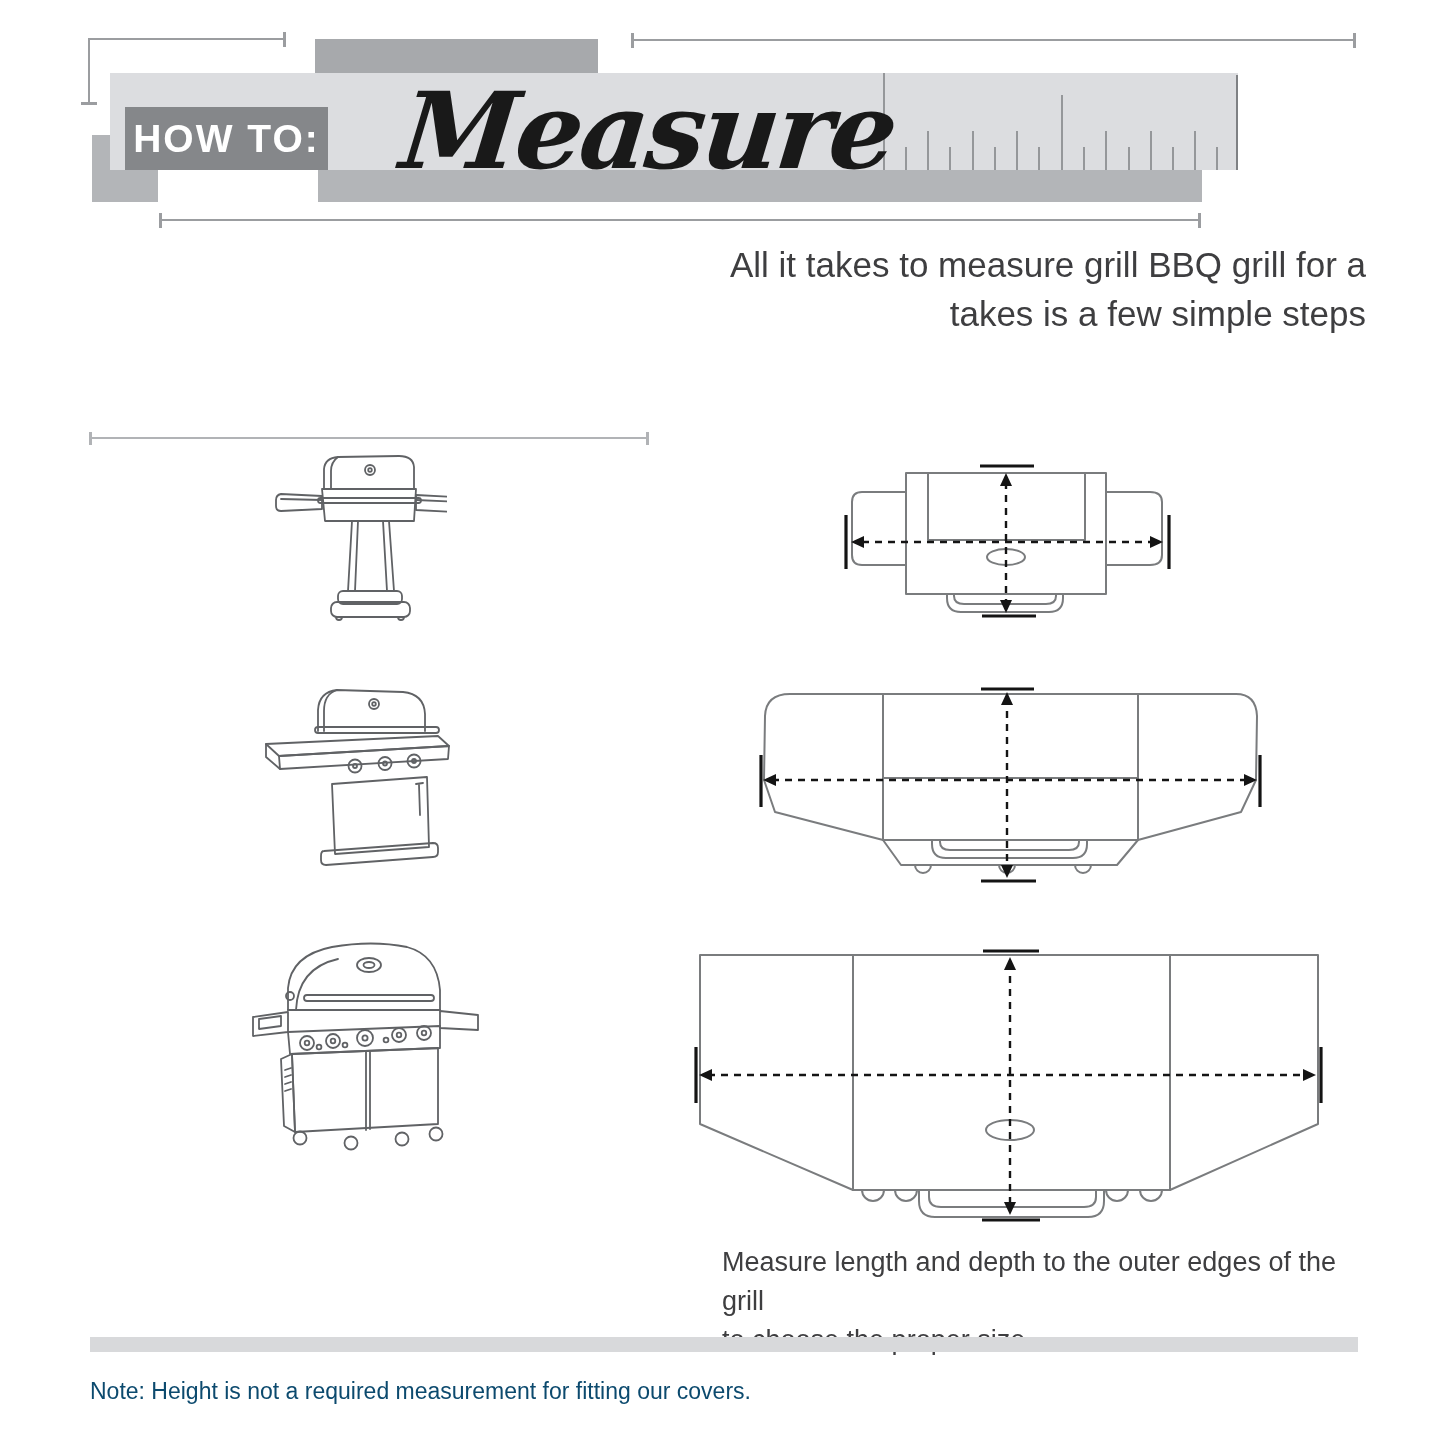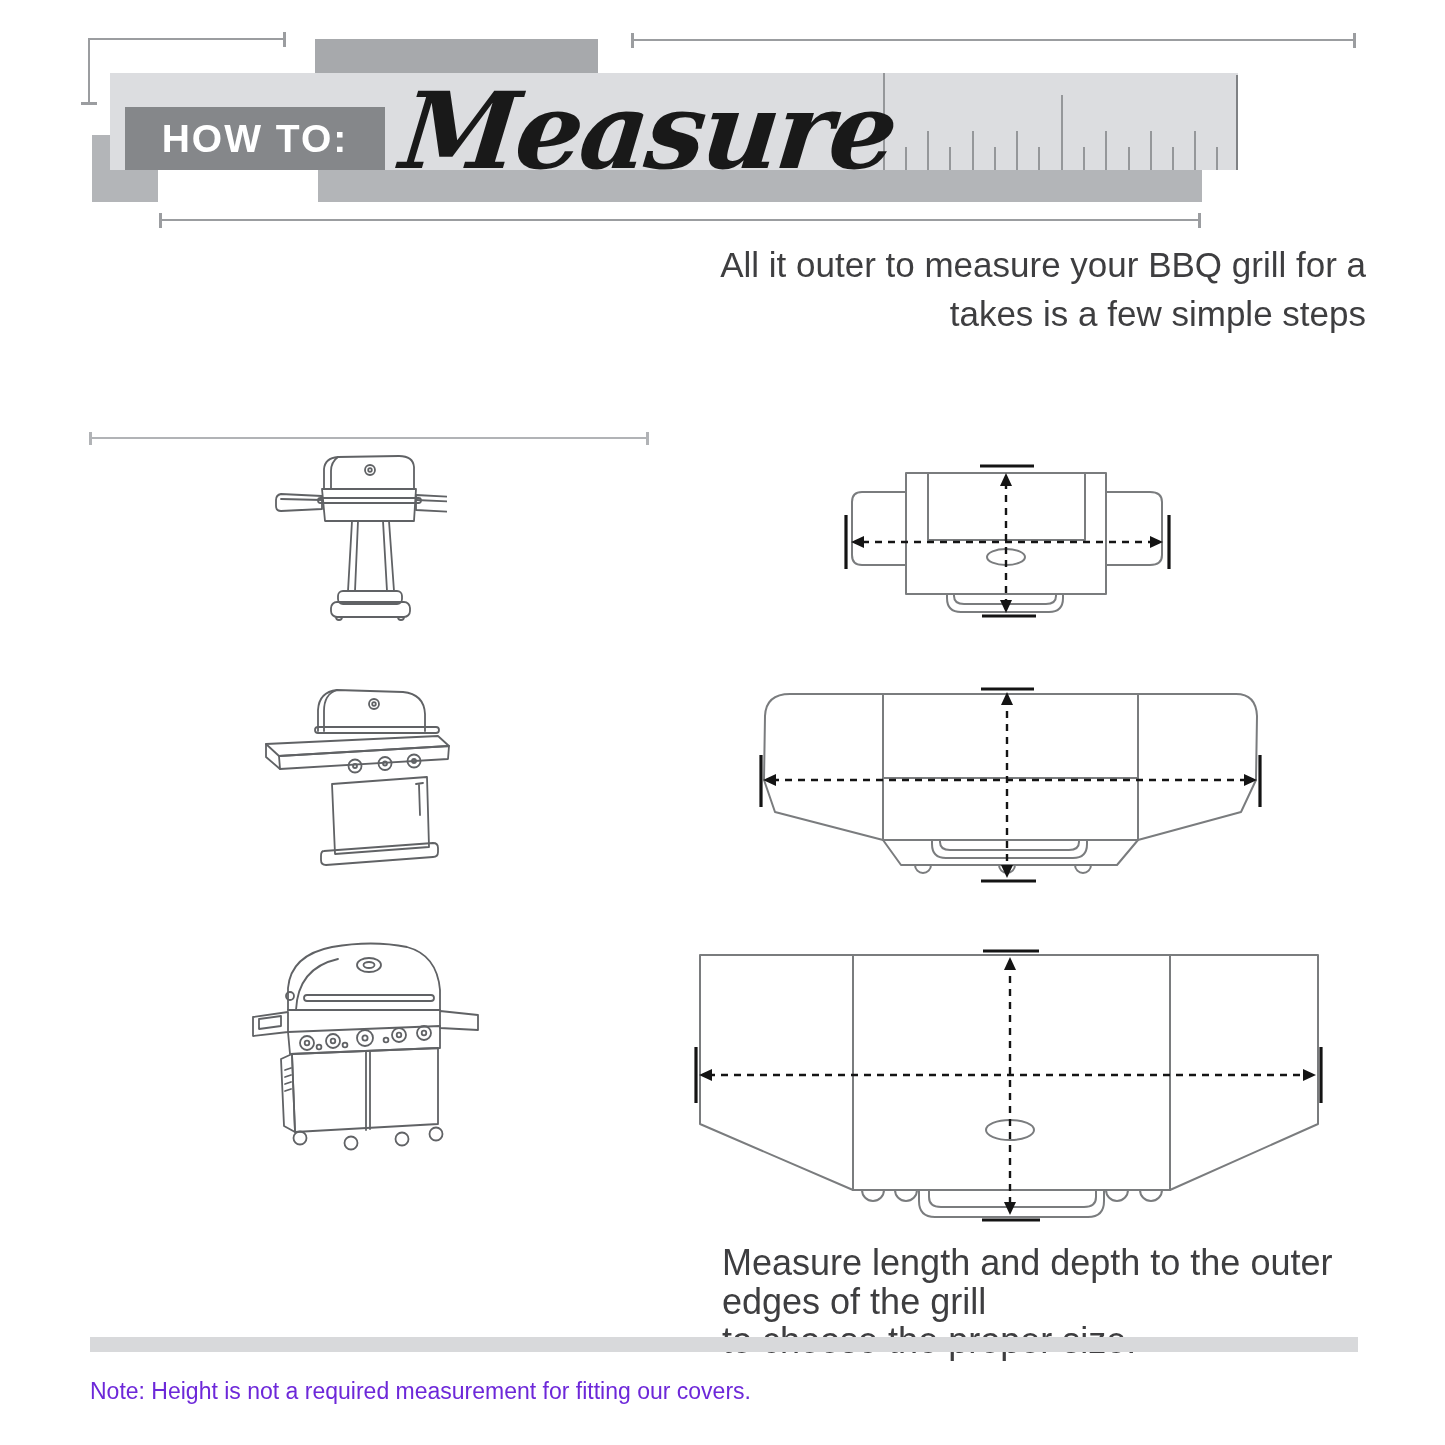--- a/index.html
+++ b/index.html
@@ -16,40 +16,40 @@
   .vline.capB::after{content:'';position:absolute;height:3px;width:16px;
       background:var(--c-line_gray,#9b9da0);left:-7px;bottom:-1px;}
   .deco-rect-top{left:315px;top:39px;width:283px;height:36px;background:var(--c-rect_top,#a7a9ac);}
   .deco-square-left{left:92px;top:135px;width:66px;height:67px;background:var(--c-band_medium,#b3b5b8);}
   .band-light{left:110px;top:73px;width:1128px;height:97px;background:var(--c-band_light,#dcdde0);}
   .band-medium{left:318px;top:170px;width:884px;height:32px;background:var(--c-band_medium,#b3b5b8);}
   .ruler{left:110px;top:73px;width:1128px;height:97px;}
   .tick{position:absolute;bottom:0;width:2px;background:#95979a;}
   .tick.full{height:97px;} .tick.tall{height:75px;} .tick.med{height:39px;} .tick.sh{height:23px;}
   .tick.edge{height:95px;background:#7f8184;}
-  .howto-box{left:125px;top:107px;width:260px;height:63px;background:var(--c-box_dark,#85878a);
+  .howto-box{left:125px;top:107px;width:203px;height:63px;background:var(--c-box_dark,#85878a);
       display:flex;align-items:center;justify-content:center;}
   .howto-box span{color:#fff;font-weight:bold;font-size:39px;letter-spacing:2px;}
   .title-script{left:402px;top:68px;width:460px;font-family:"DejaVu Serif",serif;
       font-style:italic;font-weight:bold;font-size:106px;letter-spacing:-3px;color:#191919;
       transform:skewX(-6deg);}
   .subtitle{right:79px;top:240px;text-align:right;font-size:35px;line-height:49px;color:#3e3e40;}
 
   
   .bbq-label{left:90px;top:390px;width:560px;text-align:center;font-weight:bold;
       font-size:28px;letter-spacing:1.5px;color:#141414;}
   .bbq-underline{left:90px;top:437px;width:558px;height:2px;background:#b1b3b6;}
   .bbq-underline::before,.bbq-underline::after{content:'';position:absolute;width:3px;height:13px;
       background:#b1b3b6;top:-5px;}
   .bbq-underline::before{left:-1px;} .bbq-underline::after{right:-1px;}
 
   
-  .measure-note{left:722px;top:1243px;width:660px;font-size:36px;line-height:39px;color:#3e3e40;}
+  .measure-note{left:722px;top:1243px;width:660px;font-size:27px;line-height:39px;color:#3e3e40;}
   .footer-bar{left:90px;top:1337px;width:1268px;height:15px;background:#d8d9db;}
-  .footer-note{left:90px;top:1378px;font-size:23px;color:#6d28d9;}
+  .footer-note{left:90px;top:1378px;font-size:23px;color:#0c4a6e;}
 
   
   svg .ln{fill:none;stroke:var(--c-drawing_stroke,#606265);stroke-width:1.8;
       stroke-linecap:round;stroke-linejoin:round;}
   svg .shp{fill:#fff;stroke:#7a7c7e;stroke-width:2;stroke-linejoin:round;}
   svg .shpo{fill:none;stroke:#7a7c7e;stroke-width:2;stroke-linecap:round;stroke-linejoin:round;}
   svg .dash{fill:none;stroke:var(--c-ink,#141414);stroke-width:2.4;stroke-dasharray:7 6;}
   svg .cap{fill:none;stroke:var(--c-ink,#141414);stroke-width:3.2;}
   svg .ah{fill:var(--c-ink,#141414);stroke:none;}
 </style>
@@ -90,21 +90,21 @@
 
   <div class="abs howto-box">
     <span>HOW TO:</span>
   </div>
 
   <div class="abs title-script">Measure</div>
 
   <div class="hline capL capR" style="left:160px;top:219px;width:1040px;"></div>
 
   <div class="abs subtitle">
-    <div>All it outer to measure your BBQ grill for a</div>
+    <div>All it takes to measure grill BBQ grill for a</div>
     <div>takes is a few simple steps</div>
   </div>
 
   <div class="abs bbq-underline"></div>
 
   <svg class="abs" style="left:272px;top:453px;" width="175" height="168" viewBox="0 0 175 168">
     <g class="ln">
       <path d="M52,36 L52,16 Q53,5 66,4 L127,3 Q141,3 142,14 L142,36"></path>
       <path d="M66,4 Q59,9 59,18 L59,36"></path>
       <path d="M52,36 L142,36"></path>

